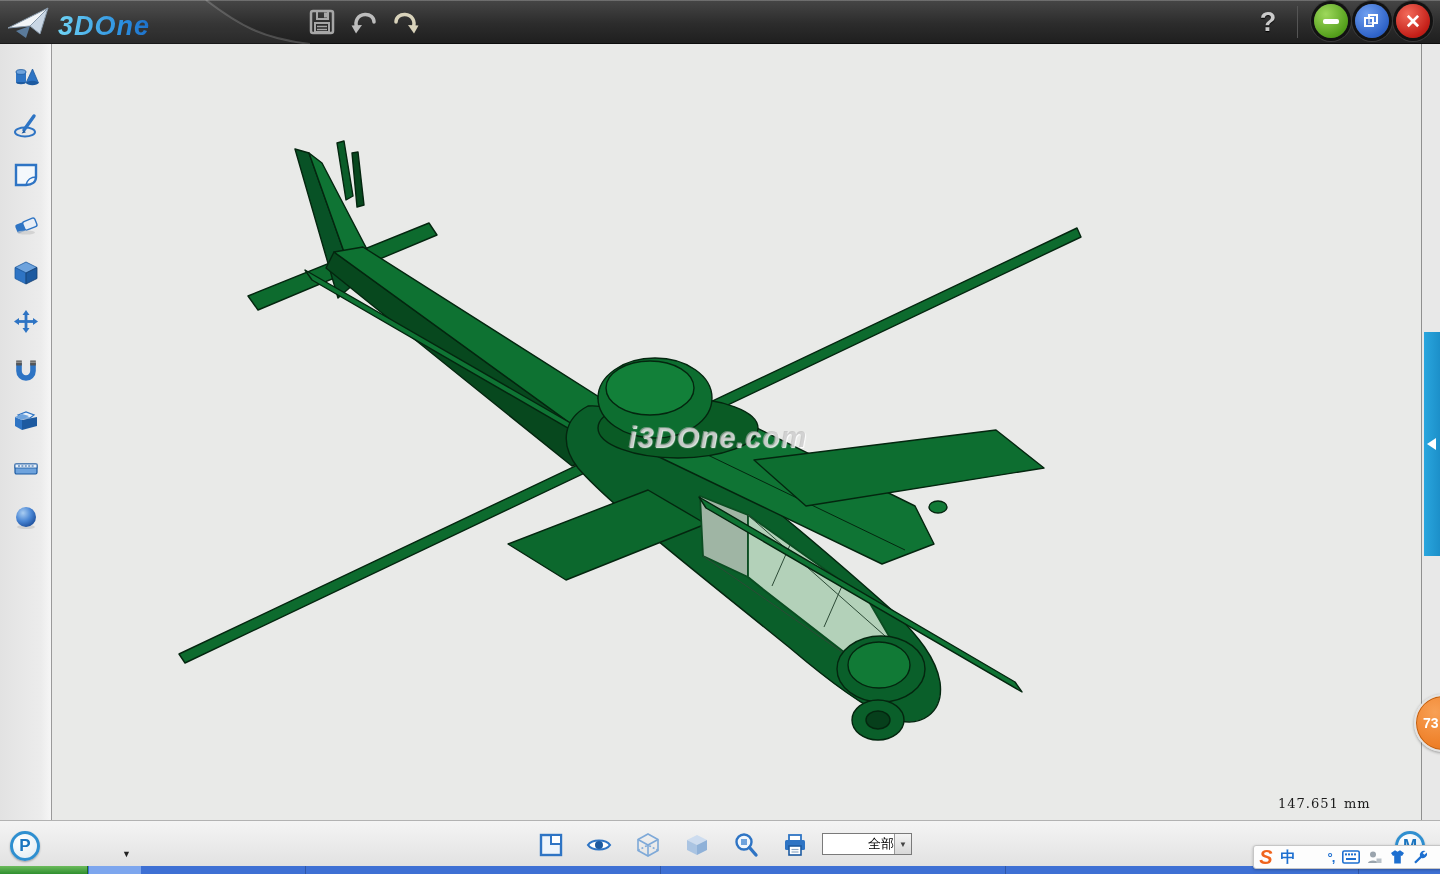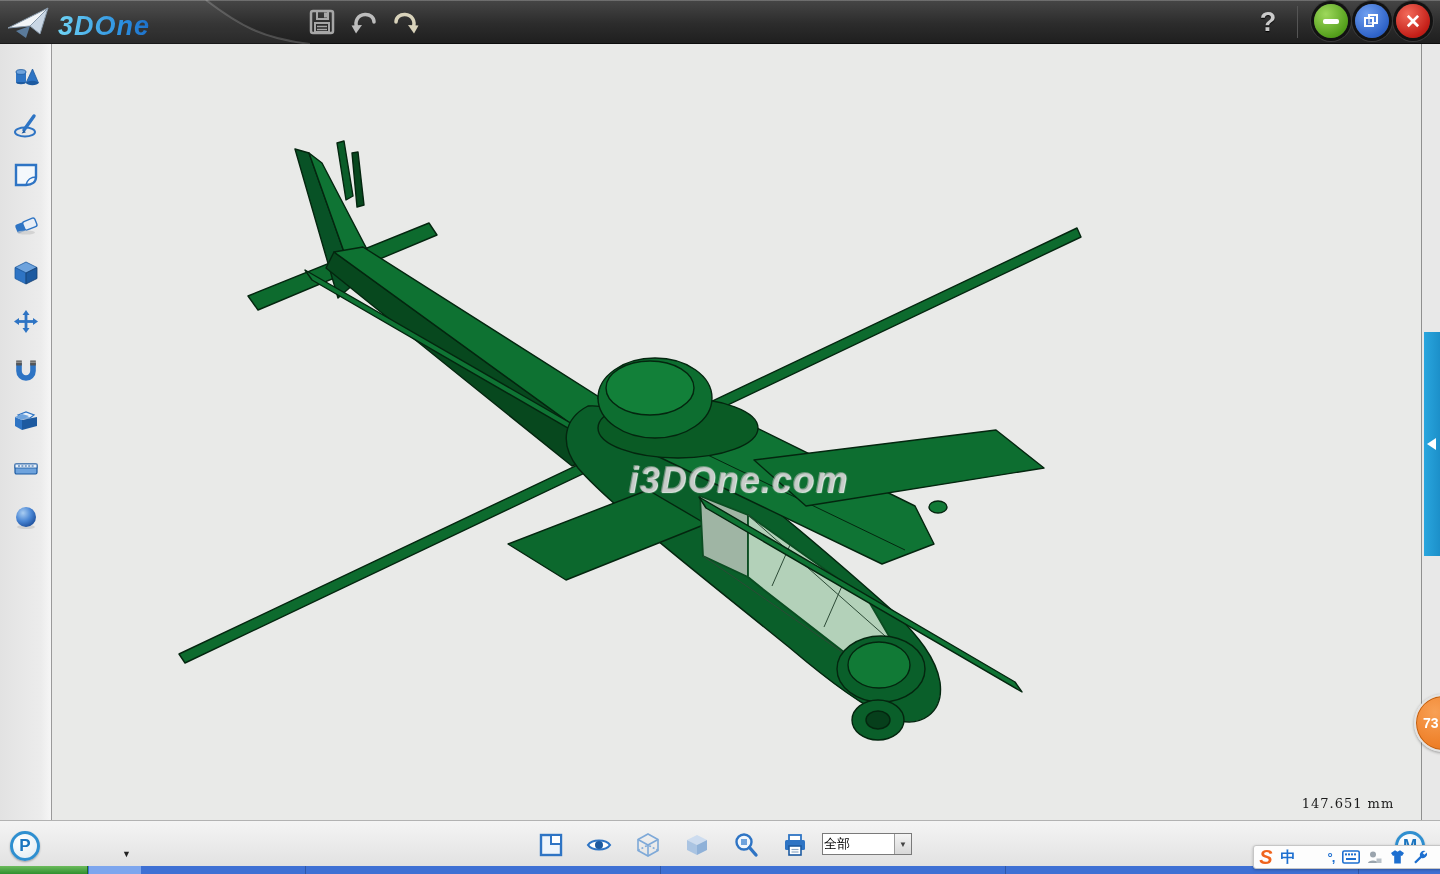--- a/index.html
+++ b/index.html
@@ -47,27 +47,26 @@
     position:absolute; left:0; top:44px; width:52px; height:776px;
     background:linear-gradient(90deg,#e2e2e2,#ececec 80%,#f6f6f6);
     border-right:1px solid #9a9a9a;
     display:flex; flex-direction:column; align-items:center; padding-top:20px;
   }
   .side-icon{ width:26px; height:25px; margin-bottom:24px; display:flex; align-items:center; justify-content:center; cursor:pointer; }
   
   .canvas{ position:absolute; left:52px; top:44px; width:1369px; height:776px; background:#e9eae8; }
   .canvas svg.model{ position:absolute; inset:0; }
   .watermark{
-    position:absolute; left:576px; top:377px; font-size:36px; font-weight:bold; font-style:italic;
+    position:absolute; left:576px; top:377px; font-size:29px; font-weight:bold; font-style:italic;
     color:rgba(175,175,175,.55); letter-spacing:1px;
     text-shadow:1px 1px 1px rgba(255,255,255,.9);
-    margin-top:38px;
   }
   .measurement{
-    position:absolute; left:1226px; top:752px; width:140px; text-align:center;
+    position:absolute; left:1226px; top:752px; width:140px; 
     font-family:"DejaVu Serif", serif; font-size:13px; color:#1c1c1c; letter-spacing:1px;
   }
   
   .rightstrip{ position:absolute; left:1421px; top:44px; width:19px; height:776px;
     background:#e8e8e8; border-left:1px solid #8f8f8f; }
   .panel-tab{ position:absolute; left:2px; top:288px; width:17px; height:224px;
     background:linear-gradient(90deg,#2aa6de,#1b8ec8); cursor:pointer; }
   .panel-tab .arrow{ position:absolute; left:3px; top:106px; width:0; height:0;
     border-top:6px solid transparent; border-bottom:6px solid transparent; border-right:9px solid #fff; }
   .badge{
@@ -81,21 +80,21 @@
   .bottombar{ position:absolute; left:0; top:820px; width:1440px; height:46px;
     background:linear-gradient(#f4f4f4,#e2e2e2); border-top:1px solid #b2b2b2; }
   .pm-btn{ position:absolute; top:10px; width:30px; height:30px; border-radius:50%;
     border:3px solid #2f8fd0; color:#1b75c0; font-weight:bold; font-size:17px;
     display:flex; align-items:center; justify-content:center;
     background:radial-gradient(circle at 35% 30%,#ffffff,#dfeaf2); box-shadow:0 1px 2px rgba(0,0,0,.3); cursor:pointer; }
   .pm-caret{ position:absolute; left:122px; top:28px; font-size:9px; color:#222; cursor:pointer; }
   .bb-icon{ position:absolute; top:11px; width:26px; height:26px; cursor:pointer; }
   .filter-box{ position:absolute; left:822px; top:12px; width:90px; height:22px;
     background:#fff; border:1px solid #7a7a7a; display:flex; cursor:pointer; }
-  .filter-box .val{ flex:1; font-size:13px; line-height:20px; padding-left:1px; color:#000; }
+  .filter-box .val{ flex:1; font-size:13px; line-height:20px; padding-left:1px; color:#000;text-align:right; }
   .filter-box .dd{ width:17px; background:linear-gradient(#f4f4f4,#d8d8d8); border-left:1px solid #9a9a9a;
     display:flex; align-items:center; justify-content:center; font-size:8px; color:#444; }
   
   .imebar{ position:absolute; left:1253px; top:845px; width:190px; height:24px;
     background:#fdfdfd; border:1px solid #c6c6c6; border-radius:3px;
     box-shadow:0 1px 3px rgba(0,0,0,.25); display:flex; align-items:center; gap:3px; padding:0 3px; z-index:9; }
   .ime-item{ display:flex; align-items:center; justify-content:center; width:20px; height:22px; cursor:pointer; }
   .sogou-s{ color:#f0641e; font-weight:900; font-style:italic; font-size:20px; line-height:1;
     text-shadow:-1px 0 #fff,1px 0 #fff,0 1px #fff; }
   .ime-zh{ color:#1d6fd0; font-weight:bold; font-size:15px; }

